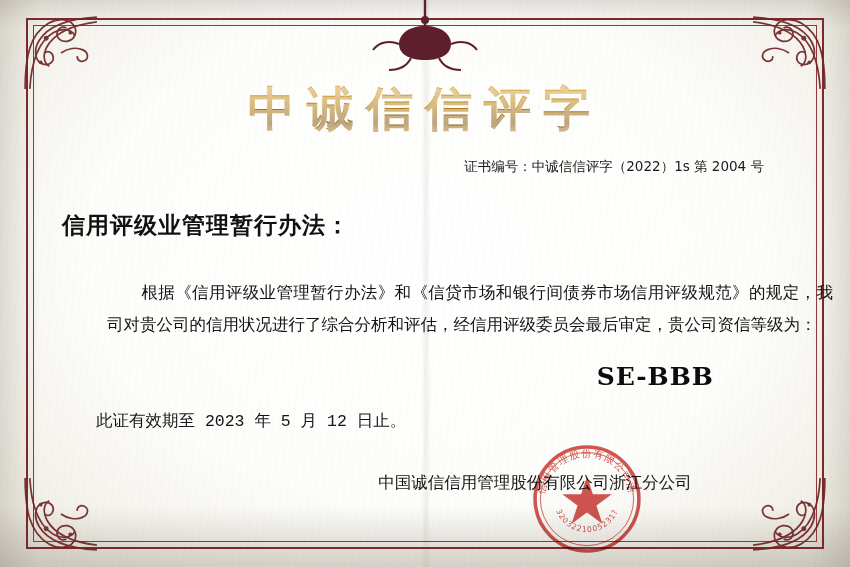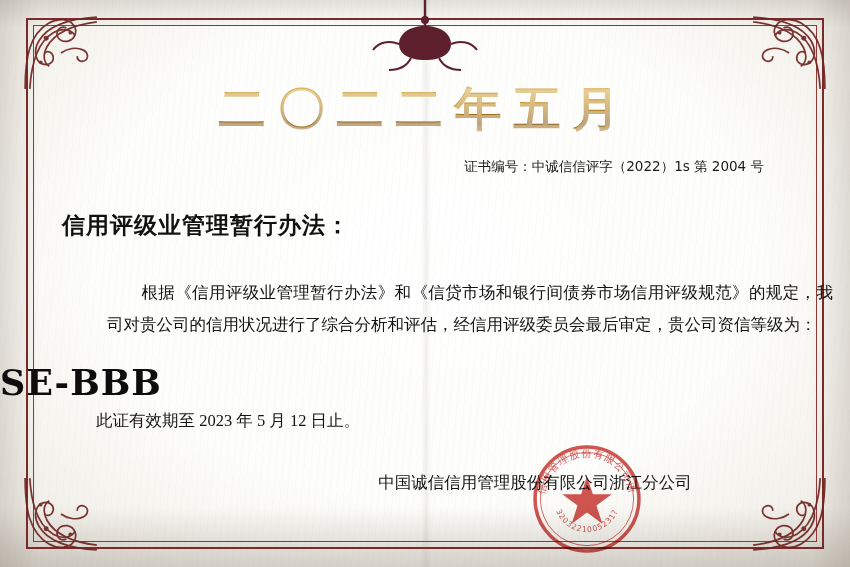--- a/index.html
+++ b/index.html
@@ -152,34 +152,34 @@
     margin-left: 45px;
   }
   .body-text .indent { display: inline-block; width: 34px; }
 
   
   .grade {
     position: absolute;
     top: 362px;
     left: 0;
     width: 714px;
-    text-align: left;
+    text-align: right;
     font-family: "DejaVu Serif", serif;
-    font-size: 35px;
+    font-size: 25px;
     font-weight: bold;
     color: #0d0d0d;
     letter-spacing: 1px;
   }
 
   
   .validity {
     position: absolute;
     top: 410px;
     left: 96px;
-    font-family: Liberation Serif, serif;
+    font-family: Liberation Mono, monospace;
     font-size: 16.5px;
     color: #141414;
   }
 
   
   .issuer {
     position: absolute;
     top: 472px;
     left: 370px;
     width: 330px;
@@ -295,21 +295,21 @@
       <path d="M60 0 L60 26" stroke-width="2.4"></path>
       <path d="M60 26 C44 26 34 34 34 44 C34 54 44 60 60 60 C76 60 86 54 86 44 C86 34 76 26 60 26 Z" fill="currentColor" stroke="none"></path>
       <path d="M34 44 C24 40 14 42 8 50"></path>
       <path d="M86 44 C96 40 106 42 112 50"></path>
       <path d="M46 58 C42 66 34 70 24 70"></path>
       <path d="M74 58 C78 66 86 70 96 70"></path>
       <circle cx="60" cy="20" r="4" fill="currentColor" stroke="none"></circle>
     </svg>
   </div>
 
-  <div class="title">二〇二二年五月</div>
+  <div class="title">中诚信信评字</div>
 
   <div class="serial">证书编号：中诚信信评字（2022）1s 第 2004 号</div>
 
   <div class="addressee">信用评级业管理暂行办法：</div>
 
   <div class="body-text"><span class="indent"></span><span>根据《信用评级业管理暂行办法》和《信贷市场和银行间债券市场信用评级规范》的规定，我司对贵公司的信用状况进行了综合分析和评估，经信用评级委员会最后审定，贵公司资信等级为：</span></div>
 
   <div class="grade">SE-BBB</div>
 
   <div class="validity">此证有效期至 2023 年 5 月 12 日止。</div>

